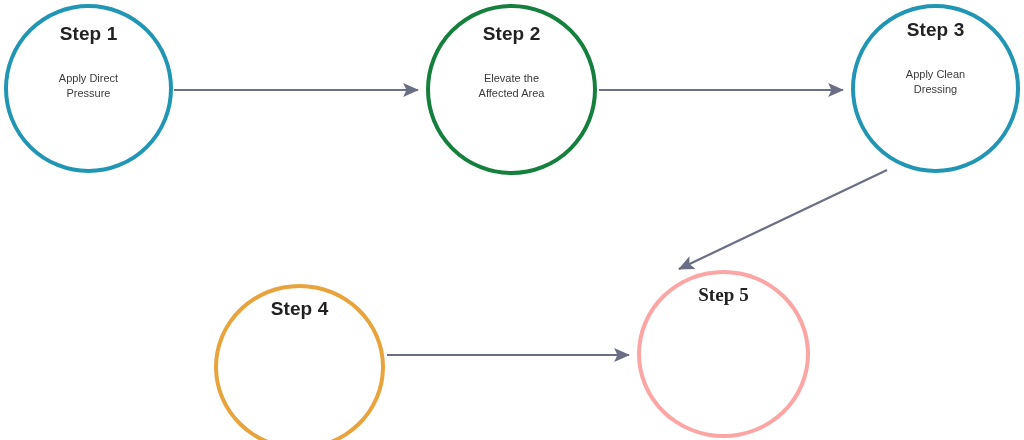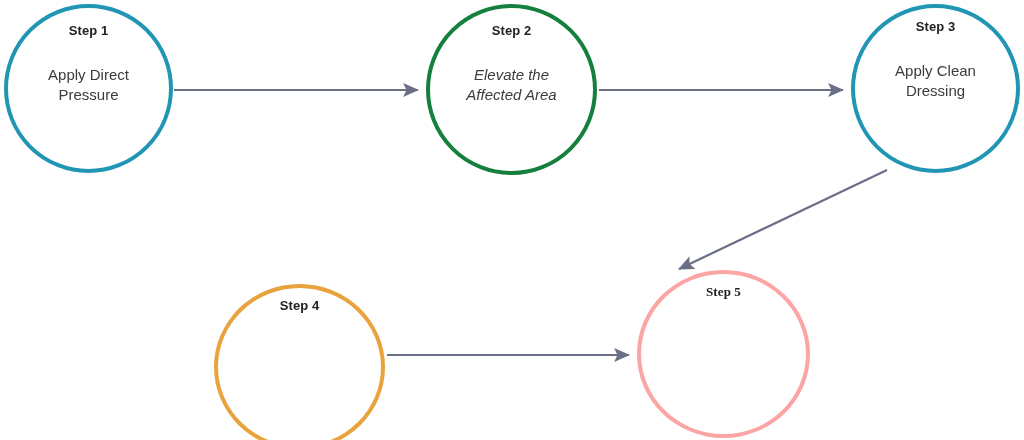--- a/index.html
+++ b/index.html
@@ -30,50 +30,50 @@
     box-sizing: border-box;
     border-radius: 50%;
     background: #ffffff;
     display: flex;
     flex-direction: column;
     align-items: center;
     justify-content: flex-start;
   }
   .node-title {
     font-weight: bold;
-    font-size: 13px;
+    font-size: 19px;
     color: #222222;
     letter-spacing: 0.1px;
     text-align: center;
     line-height: 1;
     white-space: nowrap;
   }
   .node-body {
-    font-size: 15px;
+    font-size: 11px;
     color: #3b3b3b;
     text-align: center;
     line-height: 1.35;
     white-space: pre-line;
     padding: 0 6px;
   }
   
   #node-step-1 { left: 4px;   top: 4px;   width: 169px; height: 169px; }
   #node-step-2 { left: 426px; top: 4px;   width: 171px; height: 171px; }
   #node-step-3 { left: 851px; top: 4px;   width: 169px; height: 169px; }
   #node-step-4 { left: 214px; top: 284px; width: 171px; height: 166px; }
   #node-step-5 { left: 637px; top: 270px; width: 173px; height: 168px; }
 
   #node-step-1 .node-title { margin-top: 16px; }
   #node-step-2 .node-title { margin-top: 16px; }
   #node-step-3 .node-title { margin-top: 12px; }
   #node-step-4 .node-title { margin-top: 11px; }
   #node-step-5 .node-title { margin-top: 11px; }
 
   #node-step-1 .node-body { margin-top: 28px; }
-  #node-step-2 .node-body { margin-top: 28px; font-style: italic; }
+  #node-step-2 .node-body { margin-top: 28px; }
   #node-step-3 .node-body { margin-top: 28px; }
   #node-step-4 .node-body { margin-top: 30px; }
   #node-step-5 .node-body { margin-top: 30px; }
 </style>
 </head>
 <body>
 
 <div id="diagram-canvas">
 
   <svg id="edge-layer" viewBox="0 0 1024 440" width="1024" height="440" xmlns="http://www.w3.org/2000/svg">

